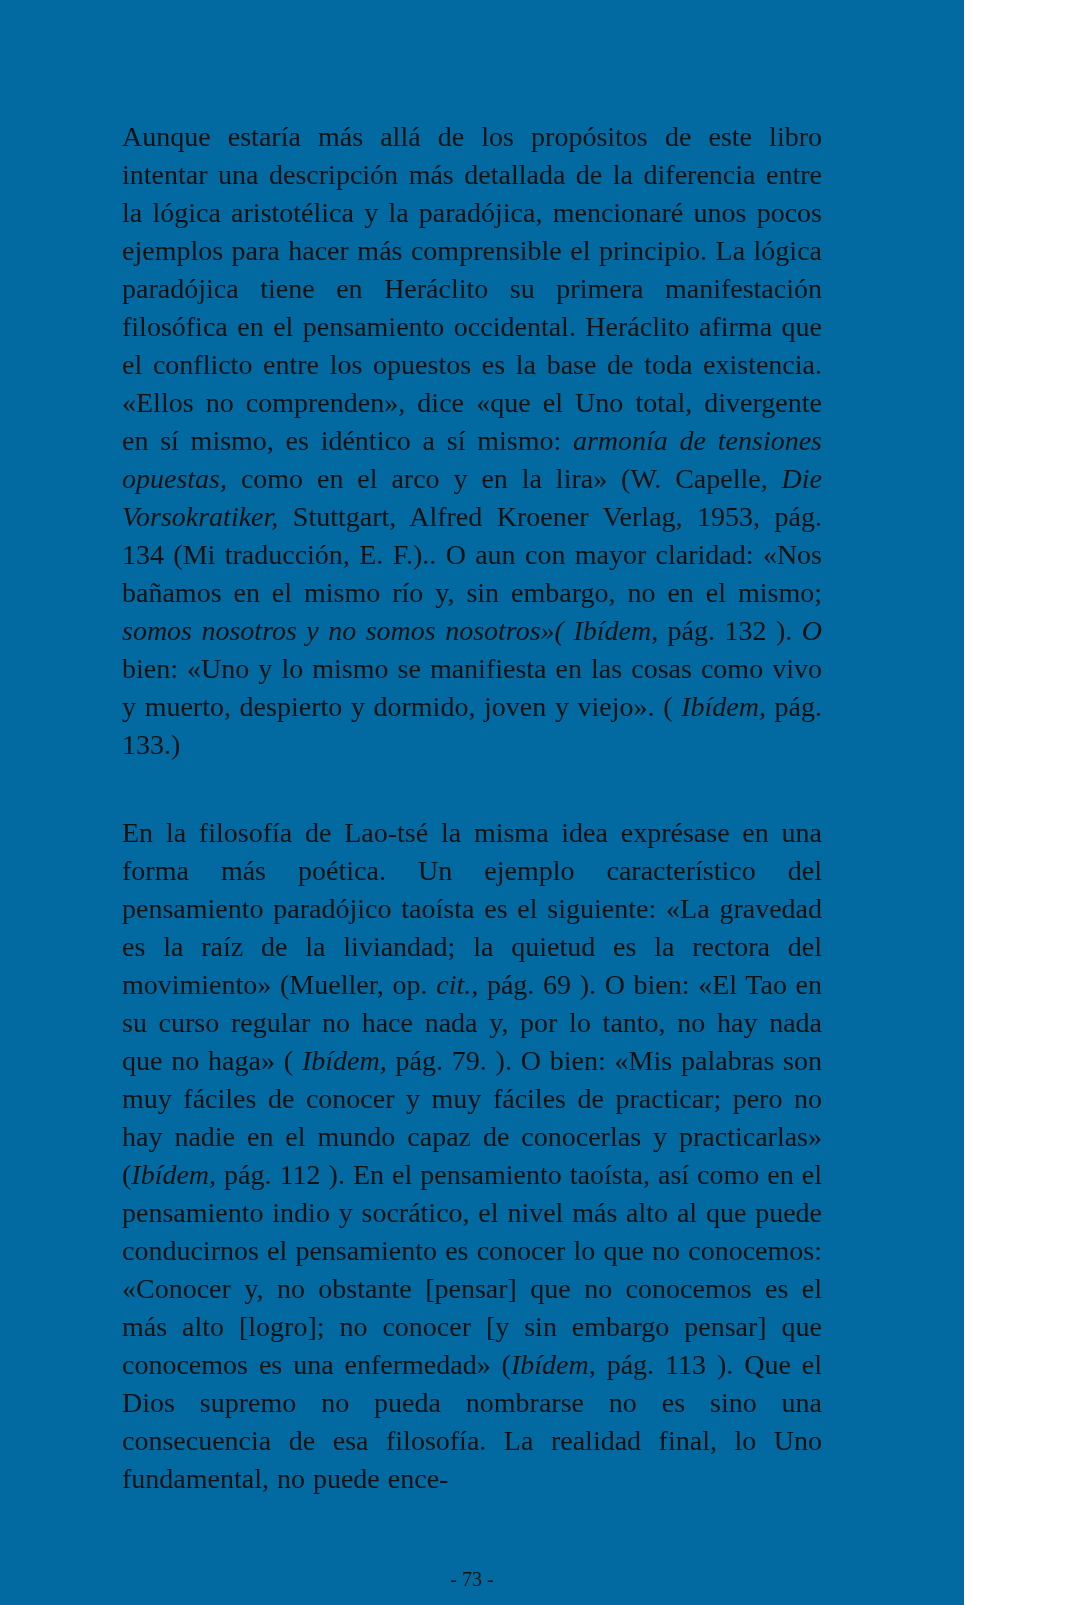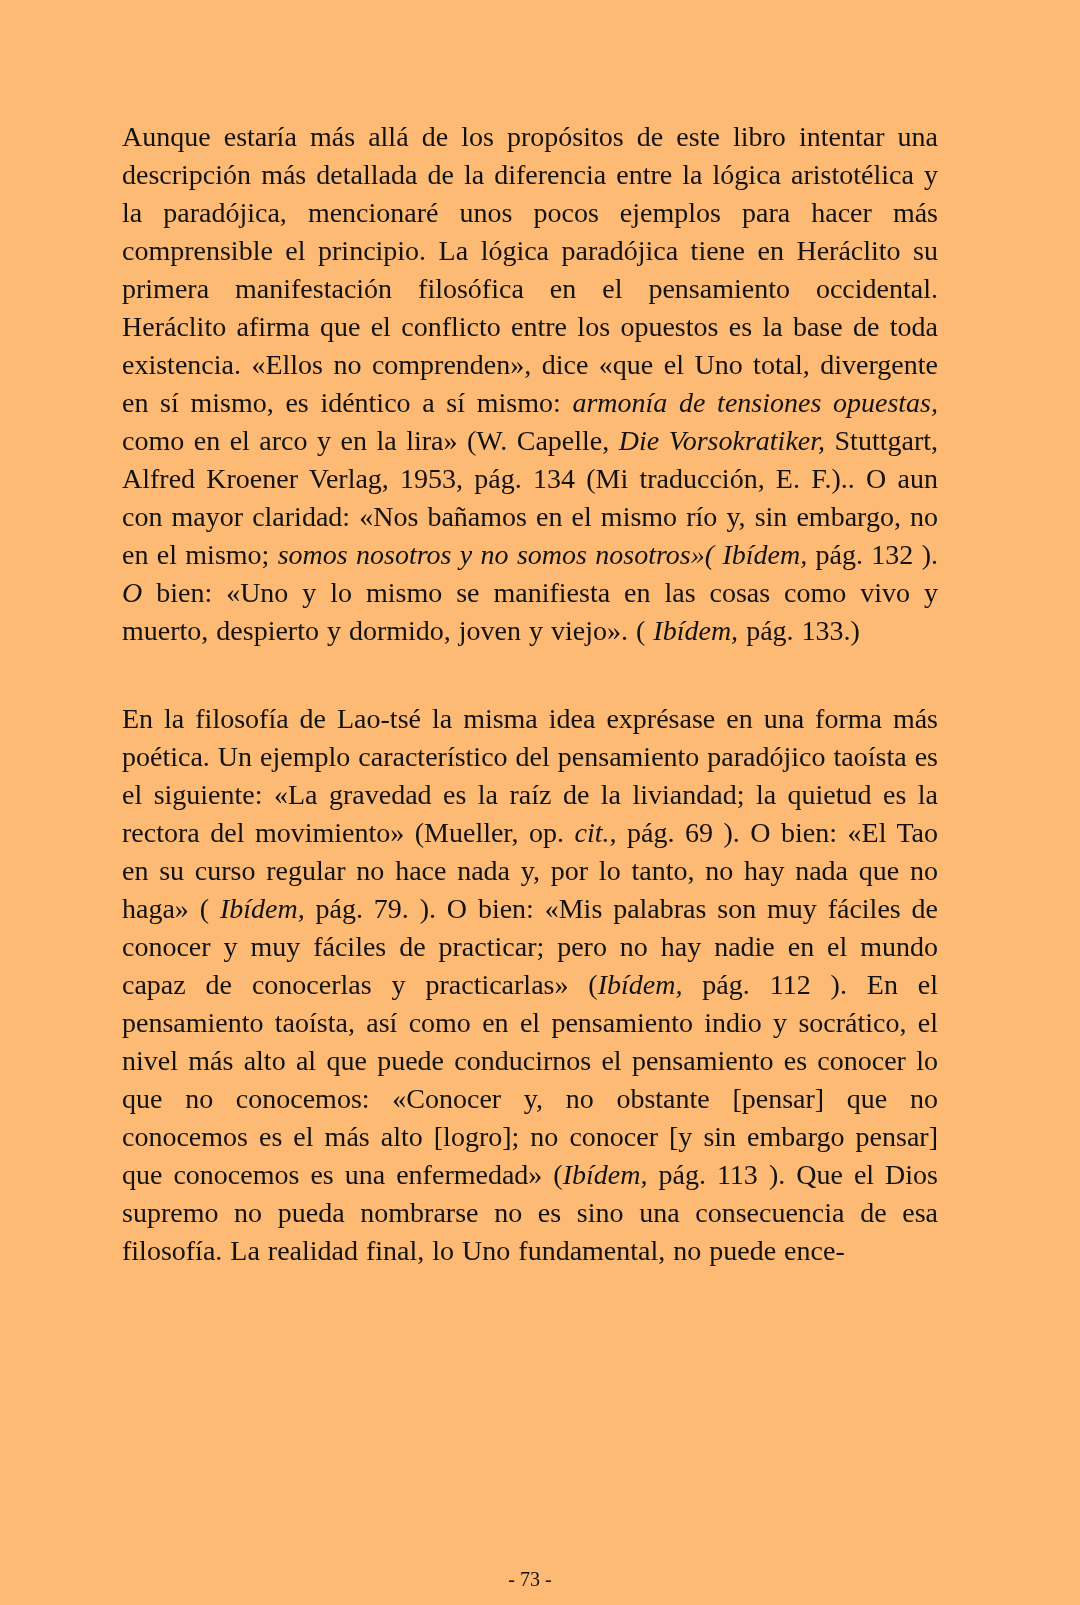--- a/index.html
+++ b/index.html
@@ -2,23 +2,23 @@
 <html><head>
 <meta charset="utf-8">
 <style>
   html, body {
     margin: 0;
     padding: 0;
     background: #ffffff;
   }
   .page {
     position: relative;
-    width: 1080px;
+    width: 964px;
     height: 1605px;
-    background: #fdba74;
+    background: #0369a1;
     font-family: "Liberation Serif", "DejaVu Serif", serif;
     color: #121212;
     overflow: hidden;
   }
   .text-block {
     position: absolute;
     left: 122px;
     right: 142px;
     top: 118px;
     font-size: 28px;

